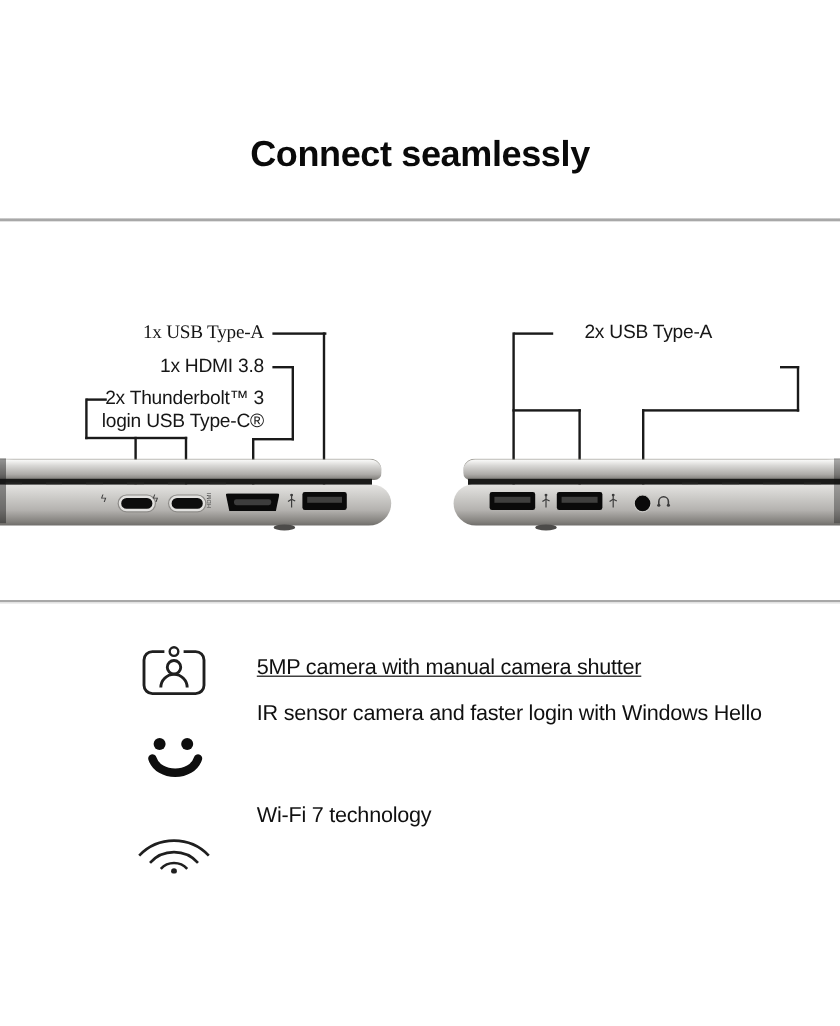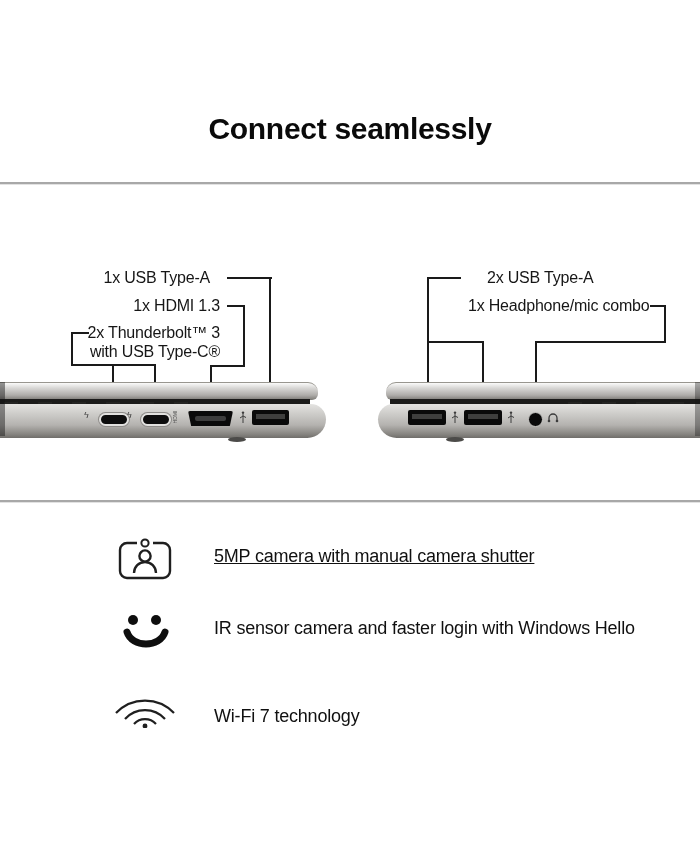--- a/index.html
+++ b/index.html
@@ -55,27 +55,26 @@
   svg{display:block;}
 </style>
 </head>
 <body>
 
 <div id="stage">
 
   <div class="abs" id="page-title">Connect seamlessly</div>
   <div class="abs divider" style="top:182px;"></div>
 
-  <div class="abs port-label left-labels" style="right:490px;top:269px;">1x USB Type-A</div>
-  <div class="abs port-label left-labels" style="right:480px;top:297px;">1x HDMI 1.3</div>
+  <div class="abs port-label left-labels" style="right:480px;top:269px;font-family:Liberation Serif, serif;">1x USB Type-A</div>
+  <div class="abs port-label left-labels" style="right:480px;top:297px;">1x HDMI 3.8</div>
   <div class="abs port-label left-labels" style="right:480px;top:324px;">2x Thunderbolt™ 3</div>
-  <div class="abs port-label left-labels" style="right:480px;top:343px;">with USB Type-C®</div>
+  <div class="abs port-label left-labels" style="right:480px;top:343px;">login USB Type-C®</div>
 
   <div class="abs port-label" style="left:468px;top:269px;margin-left:19px;">2x USB Type-A</div>
-  <div class="abs port-label" style="left:468px;top:297px;">1x Headphone/mic combo</div>
 
   <div class="abs cl clh" style="left:227px;top:277px;width:45px;"></div>
   <div class="abs cl clv" style="left:269px;top:277px;height:135px;"></div>
 
   <div class="abs cl clh" style="left:227px;top:305px;width:18px;"></div>
   <div class="abs cl clv" style="left:243px;top:305px;height:62px;"></div>
   <div class="abs cl clh" style="left:210px;top:365px;width:35px;"></div>
   <div class="abs cl clv" style="left:210px;top:365px;height:47px;"></div>
 
   <div class="abs cl clh" style="left:72px;top:332px;width:17px;"></div>
@@ -185,25 +184,25 @@
   </div>
   <div class="abs feature-text" style="left:214px;top:545px;text-decoration:underline;">5MP camera with manual camera shutter</div>
 
   <div class="abs" style="left:122px;top:612px;">
     <svg width="48" height="44" viewBox="0 0 48 44">
       <circle cx="11" cy="8" r="5" fill="#0e0e0e"></circle>
       <circle cx="34" cy="8" r="5" fill="#0e0e0e"></circle>
       <path d="M5 20 C 10 36, 38 36, 43 20" fill="none" stroke="#0e0e0e" stroke-width="7" stroke-linecap="round"></path>
     </svg>
   </div>
-  <div class="abs feature-text" style="left:214px;top:617px;text-align:center;">IR sensor camera and faster login with Windows Hello</div>
+  <div class="abs feature-text" style="left:214px;top:583px;text-align:center;">IR sensor camera and faster login with Windows Hello</div>
 
   <div class="abs" style="left:112px;top:686px;">
     <svg width="66" height="42" viewBox="0 0 66 42">
       <path d="M4 27 A 40 40 0 0 1 62 27" fill="none" stroke="#1f1f1f" stroke-width="2.2"></path>
       <path d="M13 33 A 27 27 0 0 1 53 33" fill="none" stroke="#1f1f1f" stroke-width="2.2"></path>
       <path d="M22 38 A 15 15 0 0 1 44 38" fill="none" stroke="#1f1f1f" stroke-width="2.2"></path>
       <circle cx="33" cy="40" r="2.4" fill="#1f1f1f"></circle>
     </svg>
   </div>
-  <div class="abs feature-text" style="left:214px;top:705px;">Wi-Fi 7 technology</div>
+  <div class="abs feature-text" style="left:214px;top:668px;">Wi-Fi 7 technology</div>
 
 </div>
 
 </body></html>

